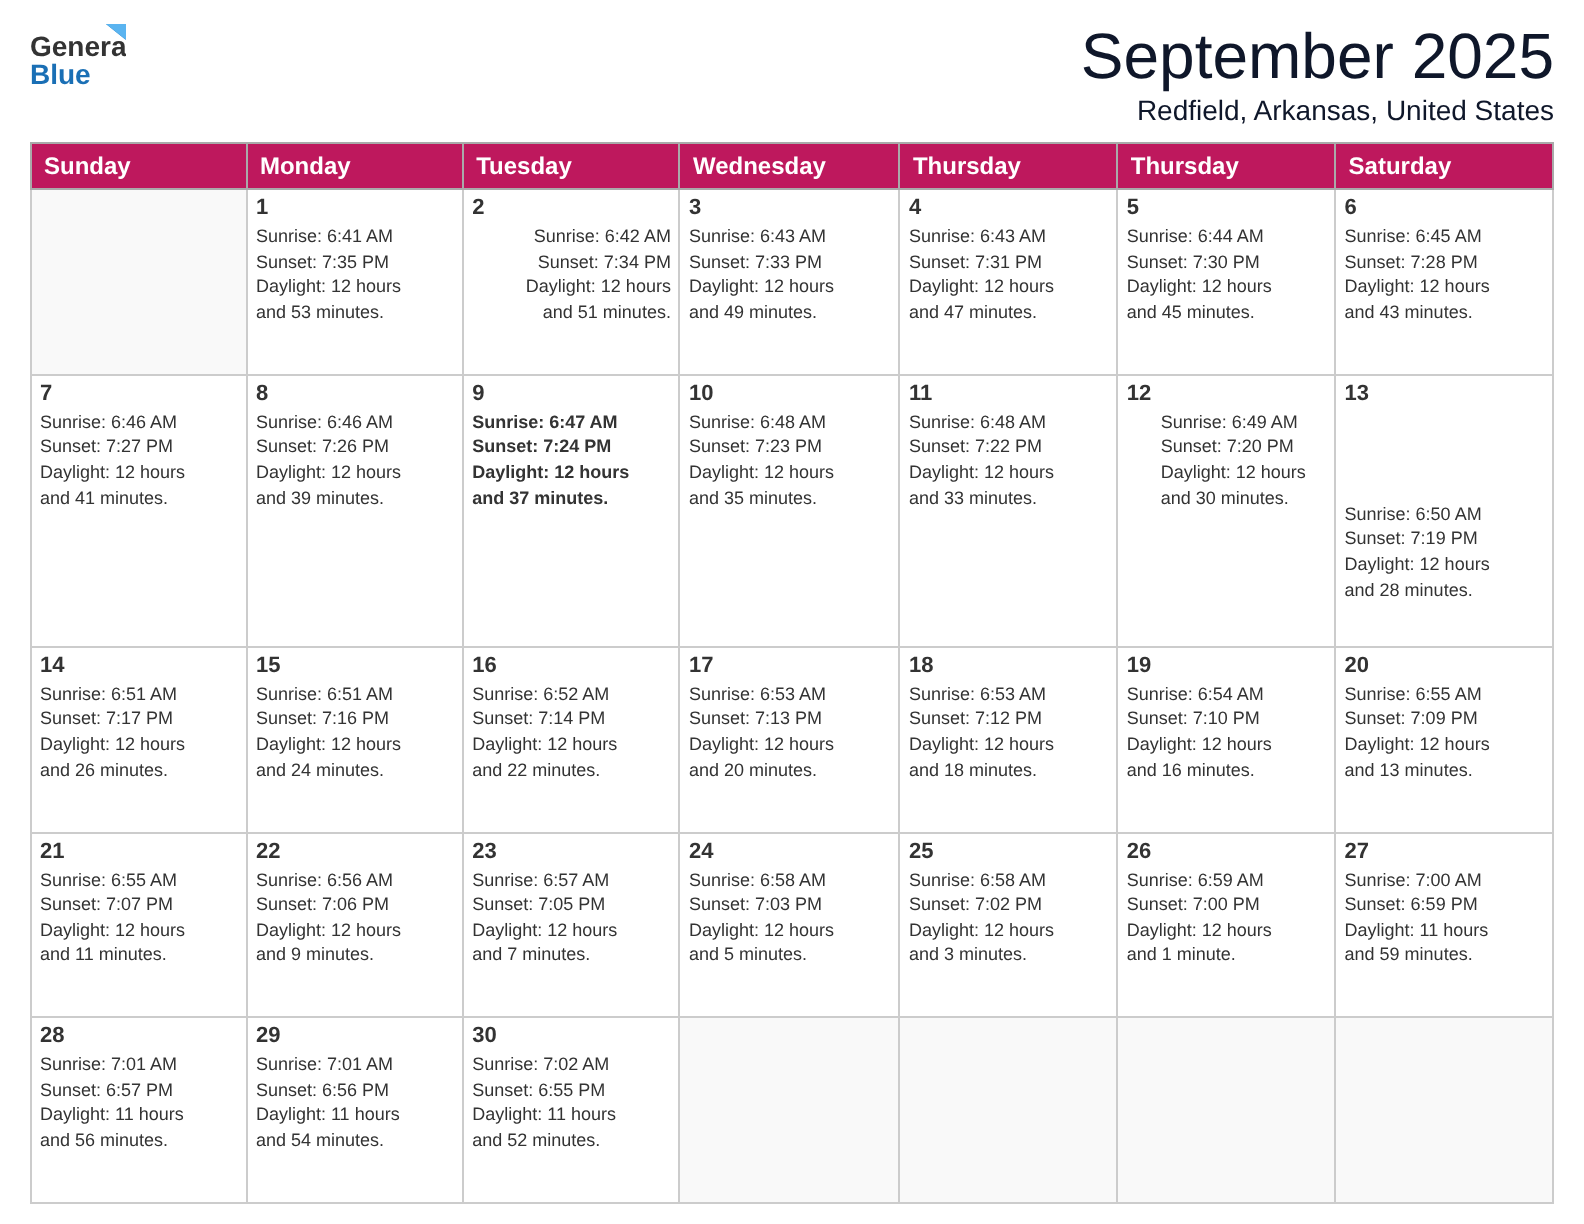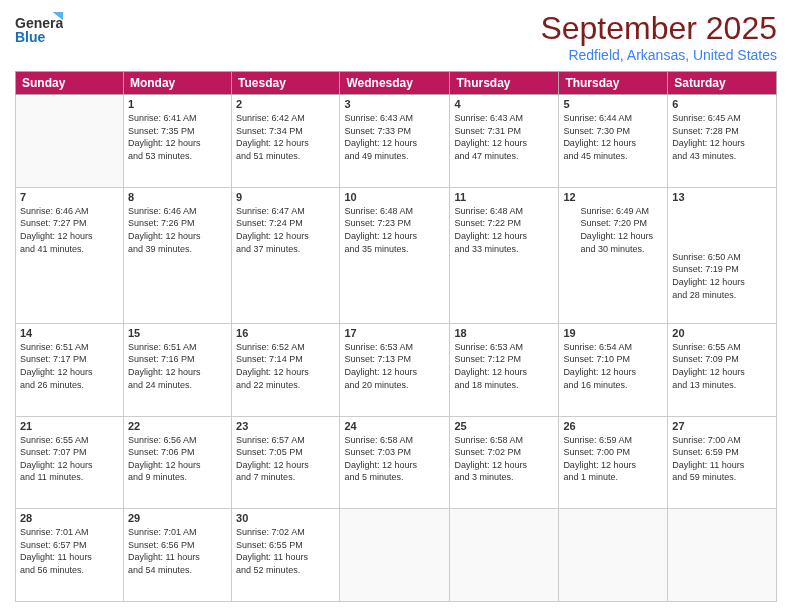--- a/index.html
+++ b/index.html
@@ -22,25 +22,25 @@
       justify-content: space-between;
       align-items: flex-start;
       margin-bottom: 8px;
     }
     .title-area {
       text-align: right;
     }
     .month-title {
       font-size: 32px;
       font-weight: normal;
-      color: #7f1d1d;
+      color: #0f172a;
     }
     .subtitle {
       font-size: 14px;
-      color: #3b82f6;
+      color: #0f172a;
     }
     .calendar {
       width: 100%;
       border-collapse: collapse;
       flex: 1;
     }
     .calendar th {
       background: #be185d;
       color: #fff;
       padding: 4px 6px;
@@ -116,21 +116,21 @@
           <td class="empty-cell"></td>
           <td>
             <span class="day-num">1</span>
             <div class="day-info" style="white-space: pre-line;">Sunrise: 6:41 AM
 Sunset: 7:35 PM
 Daylight: 12 hours
 and 53 minutes.</div>
           </td>
           <td>
             <span class="day-num">2</span>
-            <div class="day-info" style="white-space: pre-line;">Sunrise: 6:42 AM
+            <div class="day-info" style="white-space: pre-line; text-align: right;">Sunrise: 6:42 AM
 Sunset: 7:34 PM
 Daylight: 12 hours
 and 51 minutes.</div>
           </td>
           <td>
             <span class="day-num">3</span>
             <div class="day-info" style="white-space: pre-line;">Sunrise: 6:43 AM
 Sunset: 7:33 PM
 Daylight: 12 hours
 and 49 minutes.</div>
@@ -167,21 +167,21 @@
           </td>
           <td>
             <span class="day-num">8</span>
             <div class="day-info" style="white-space: pre-line;">Sunrise: 6:46 AM
 Sunset: 7:26 PM
 Daylight: 12 hours
 and 39 minutes.</div>
           </td>
           <td>
             <span class="day-num">9</span>
-            <div class="day-info" style="white-space: pre-line;">Sunrise: 6:47 AM
+            <div class="day-info" style="white-space: pre-line; font-weight: bold;">Sunrise: 6:47 AM
 Sunset: 7:24 PM
 Daylight: 12 hours
 and 37 minutes.</div>
           </td>
           <td>
             <span class="day-num">10</span>
             <div class="day-info" style="white-space: pre-line;">Sunrise: 6:48 AM
 Sunset: 7:23 PM
 Daylight: 12 hours
 and 35 minutes.</div>

